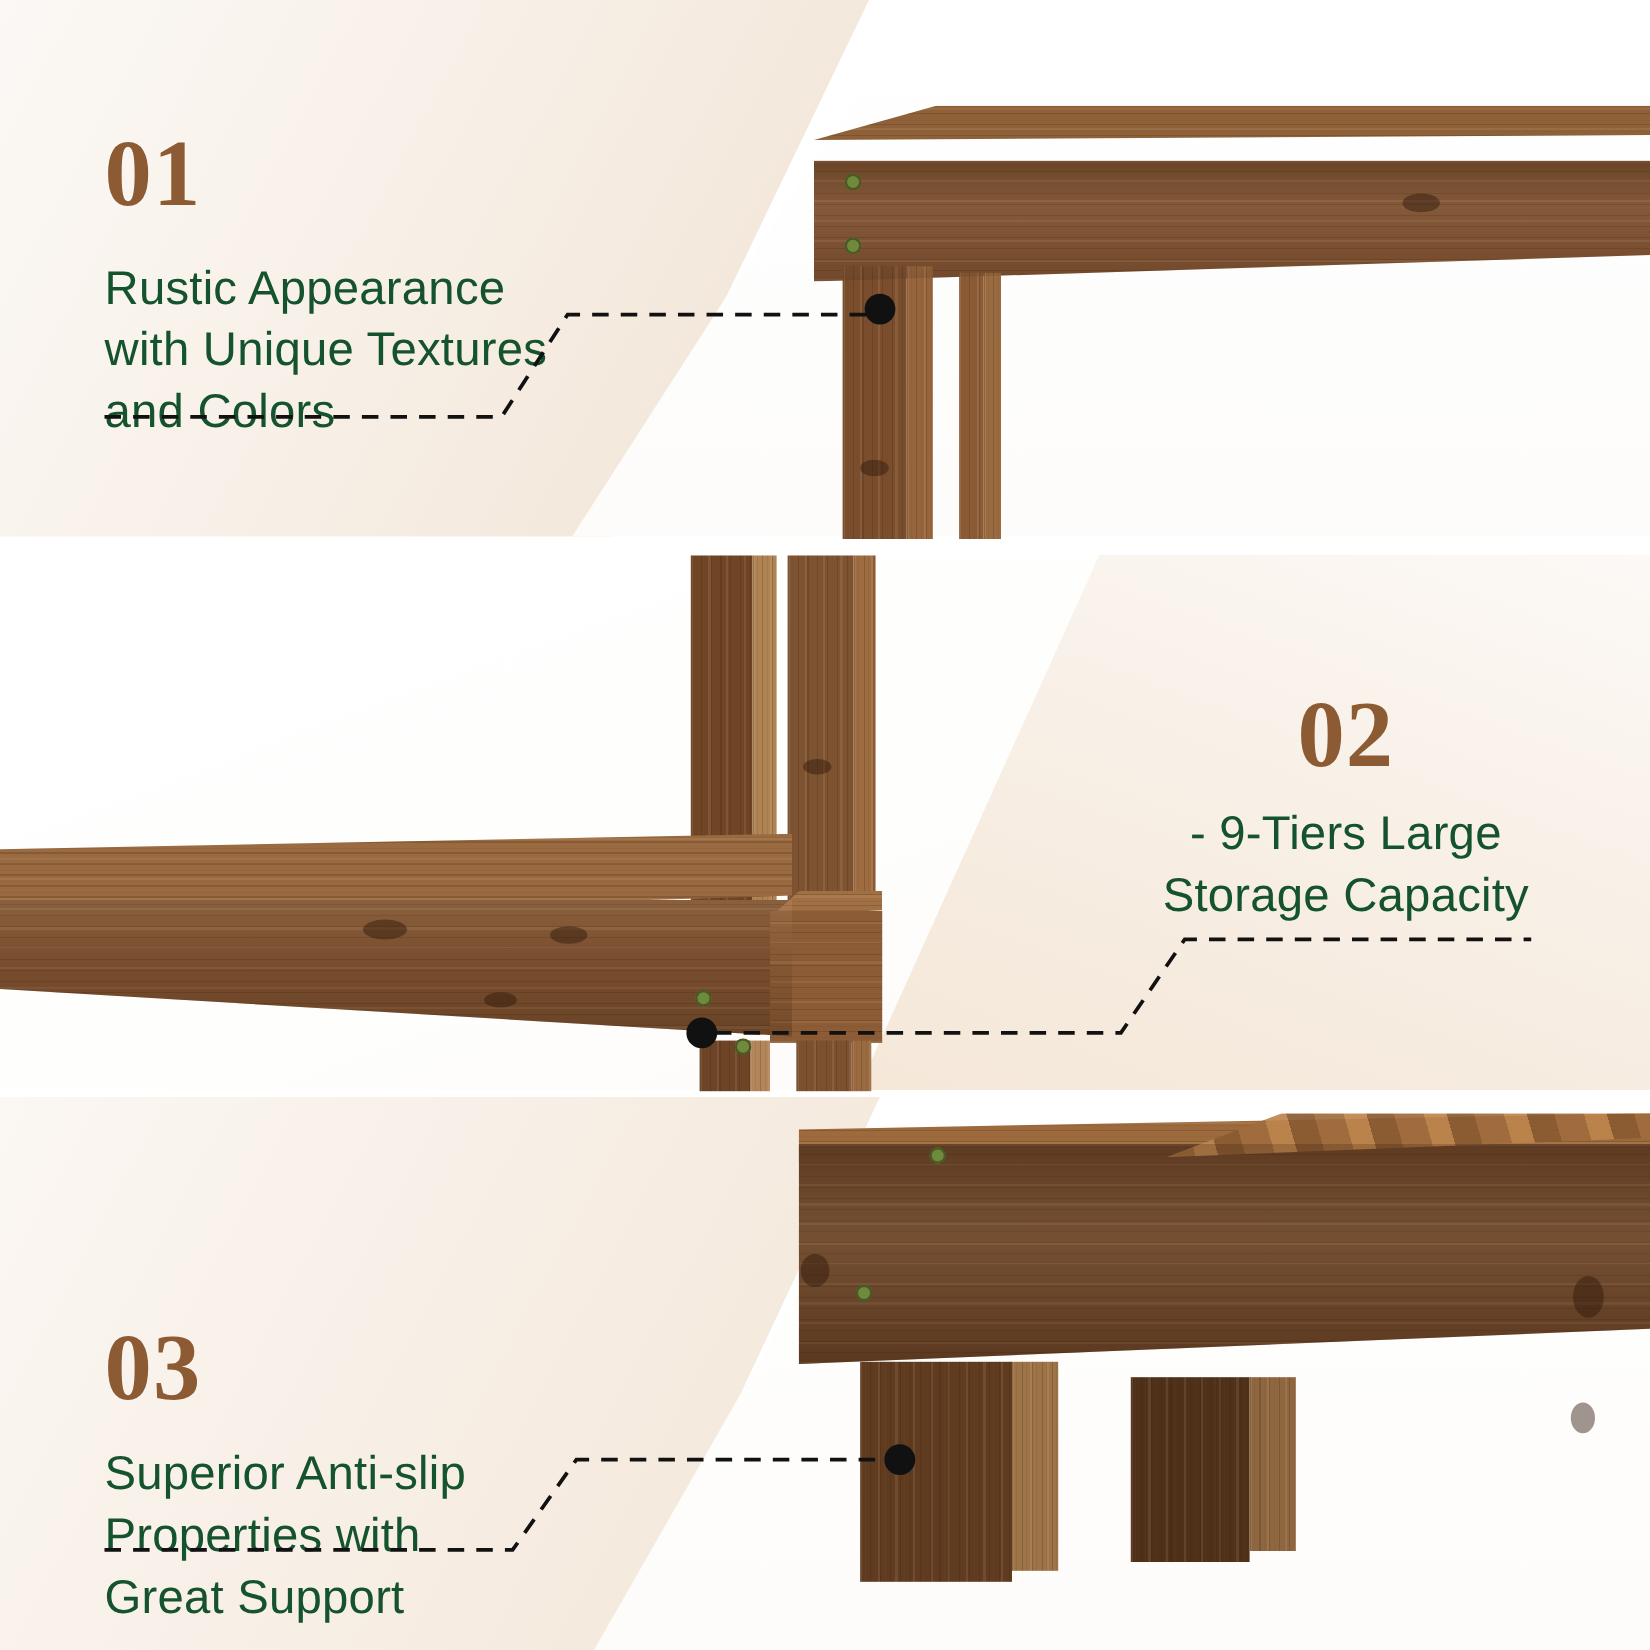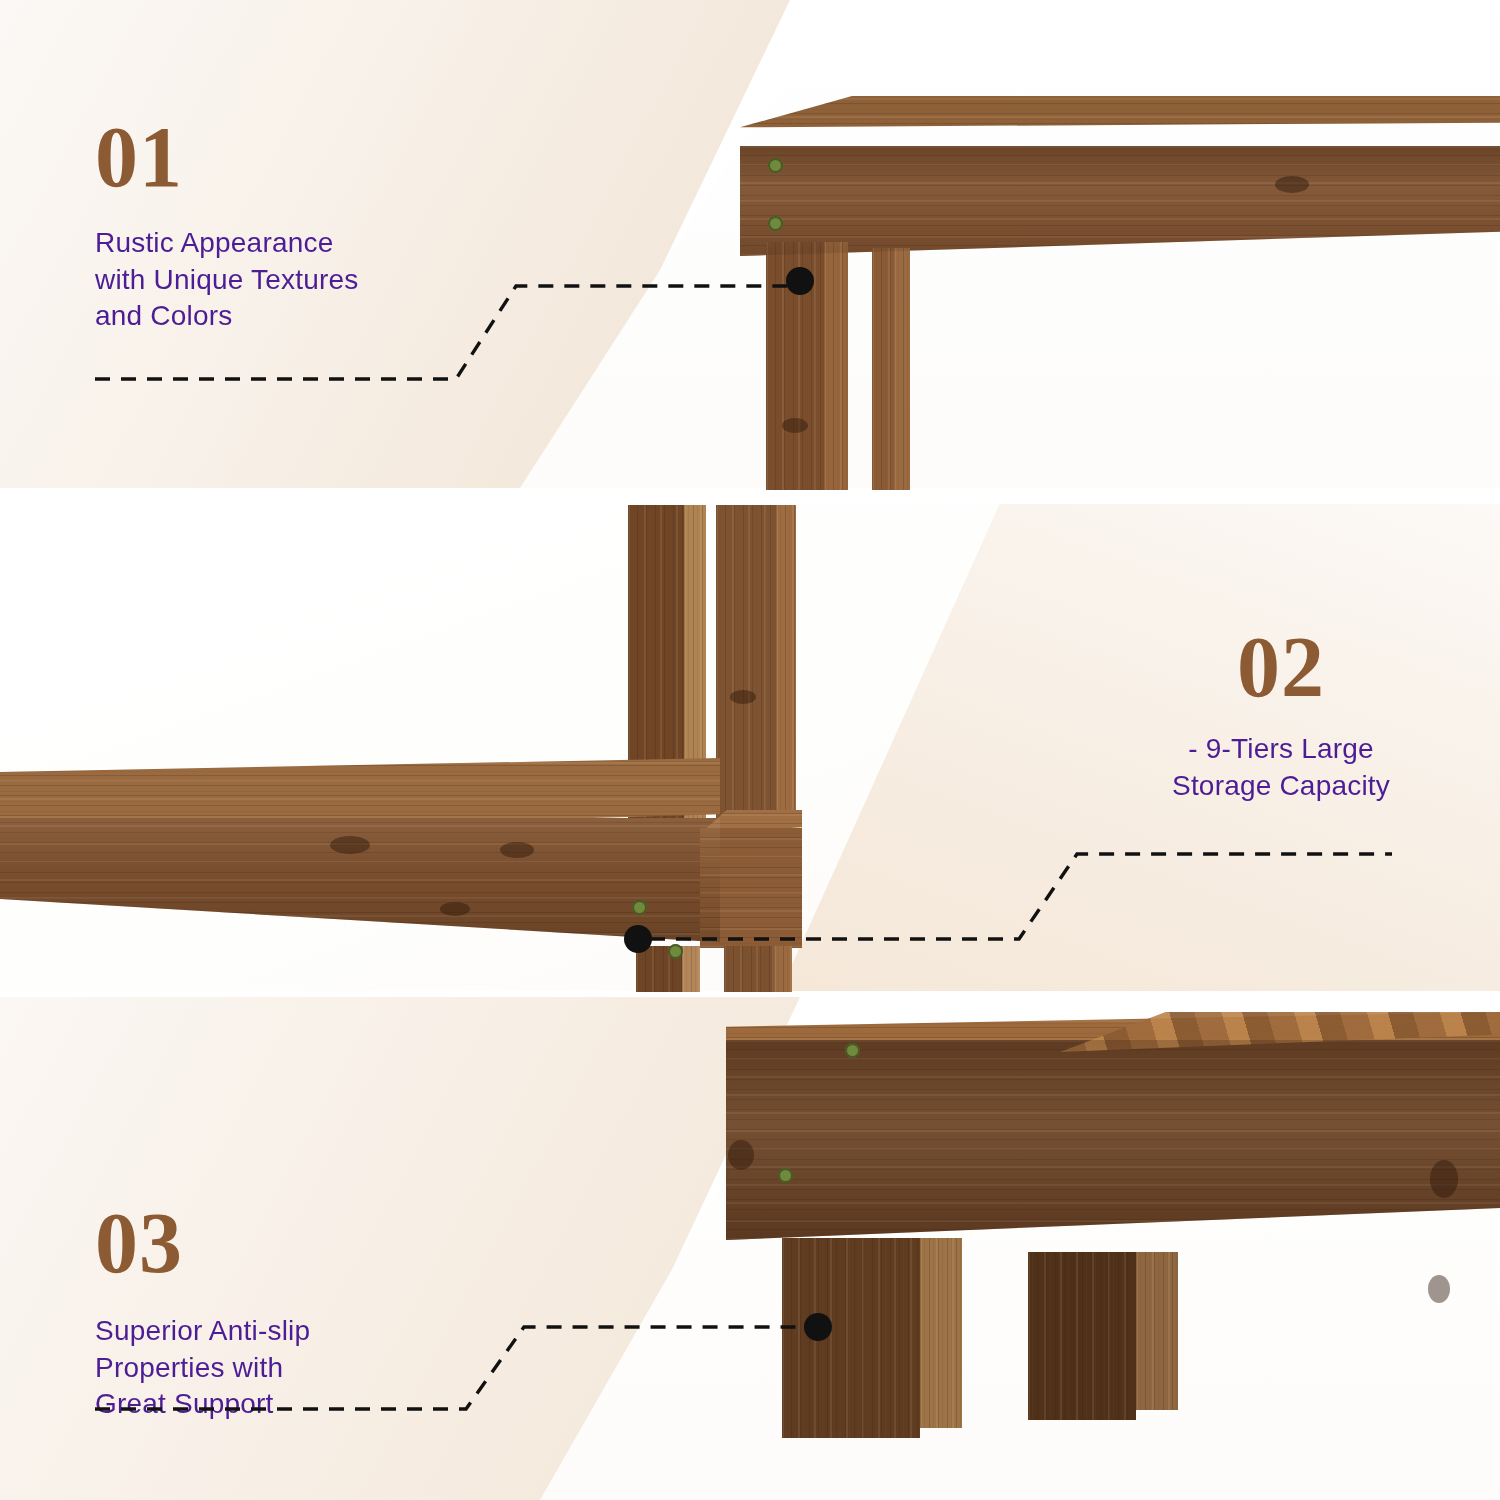--- a/index.html
+++ b/index.html
@@ -65,28 +65,28 @@
     font-family:"Liberation Serif", serif;
     font-weight:700;
     font-size:86px;
     line-height:0.92;
     color:#8c5a33;
     letter-spacing:1px;
   }
   .headline {
     font-family:"Liberation Sans", sans-serif;
     font-weight:400;
-    font-size:28px;
+    font-size:43px;
     line-height:1.30;
-    color:#4c1d95;
+    color:#14532d;
     letter-spacing:0.2px;
     white-space:pre-line;
   }
   #t1 { left:95px; top:118px; }
-  #t1 .num { margin-bottom:28px; }
+  #t1 .num { margin-bottom:38px; }
   #t2 { right:110px; top:628px; text-align:center; }
   #t2 .num { margin-bottom:24px; }
   #t3 { left:95px; top:1204px; }
   #t3 .num { margin-bottom:30px; }
 
   
   #connectors { position:absolute; inset:0; z-index:60; pointer-events:none; }
   .dash { fill:none; stroke:#111111; stroke-width:3.4; stroke-dasharray:15 11; stroke-linecap:butt; }
   .dot  { fill:#111111; }
 

